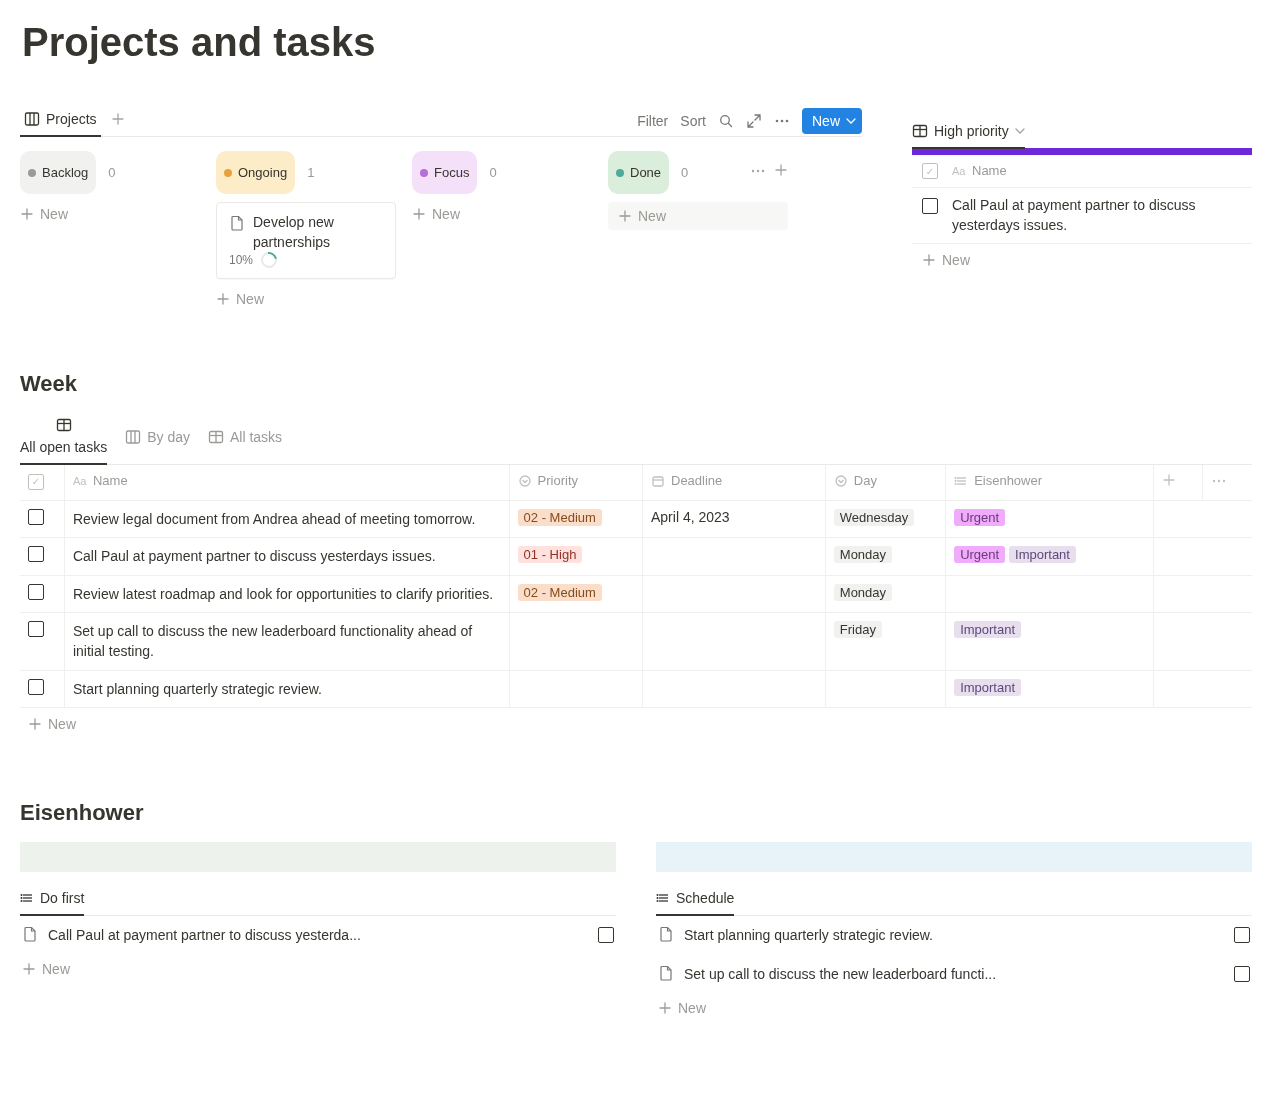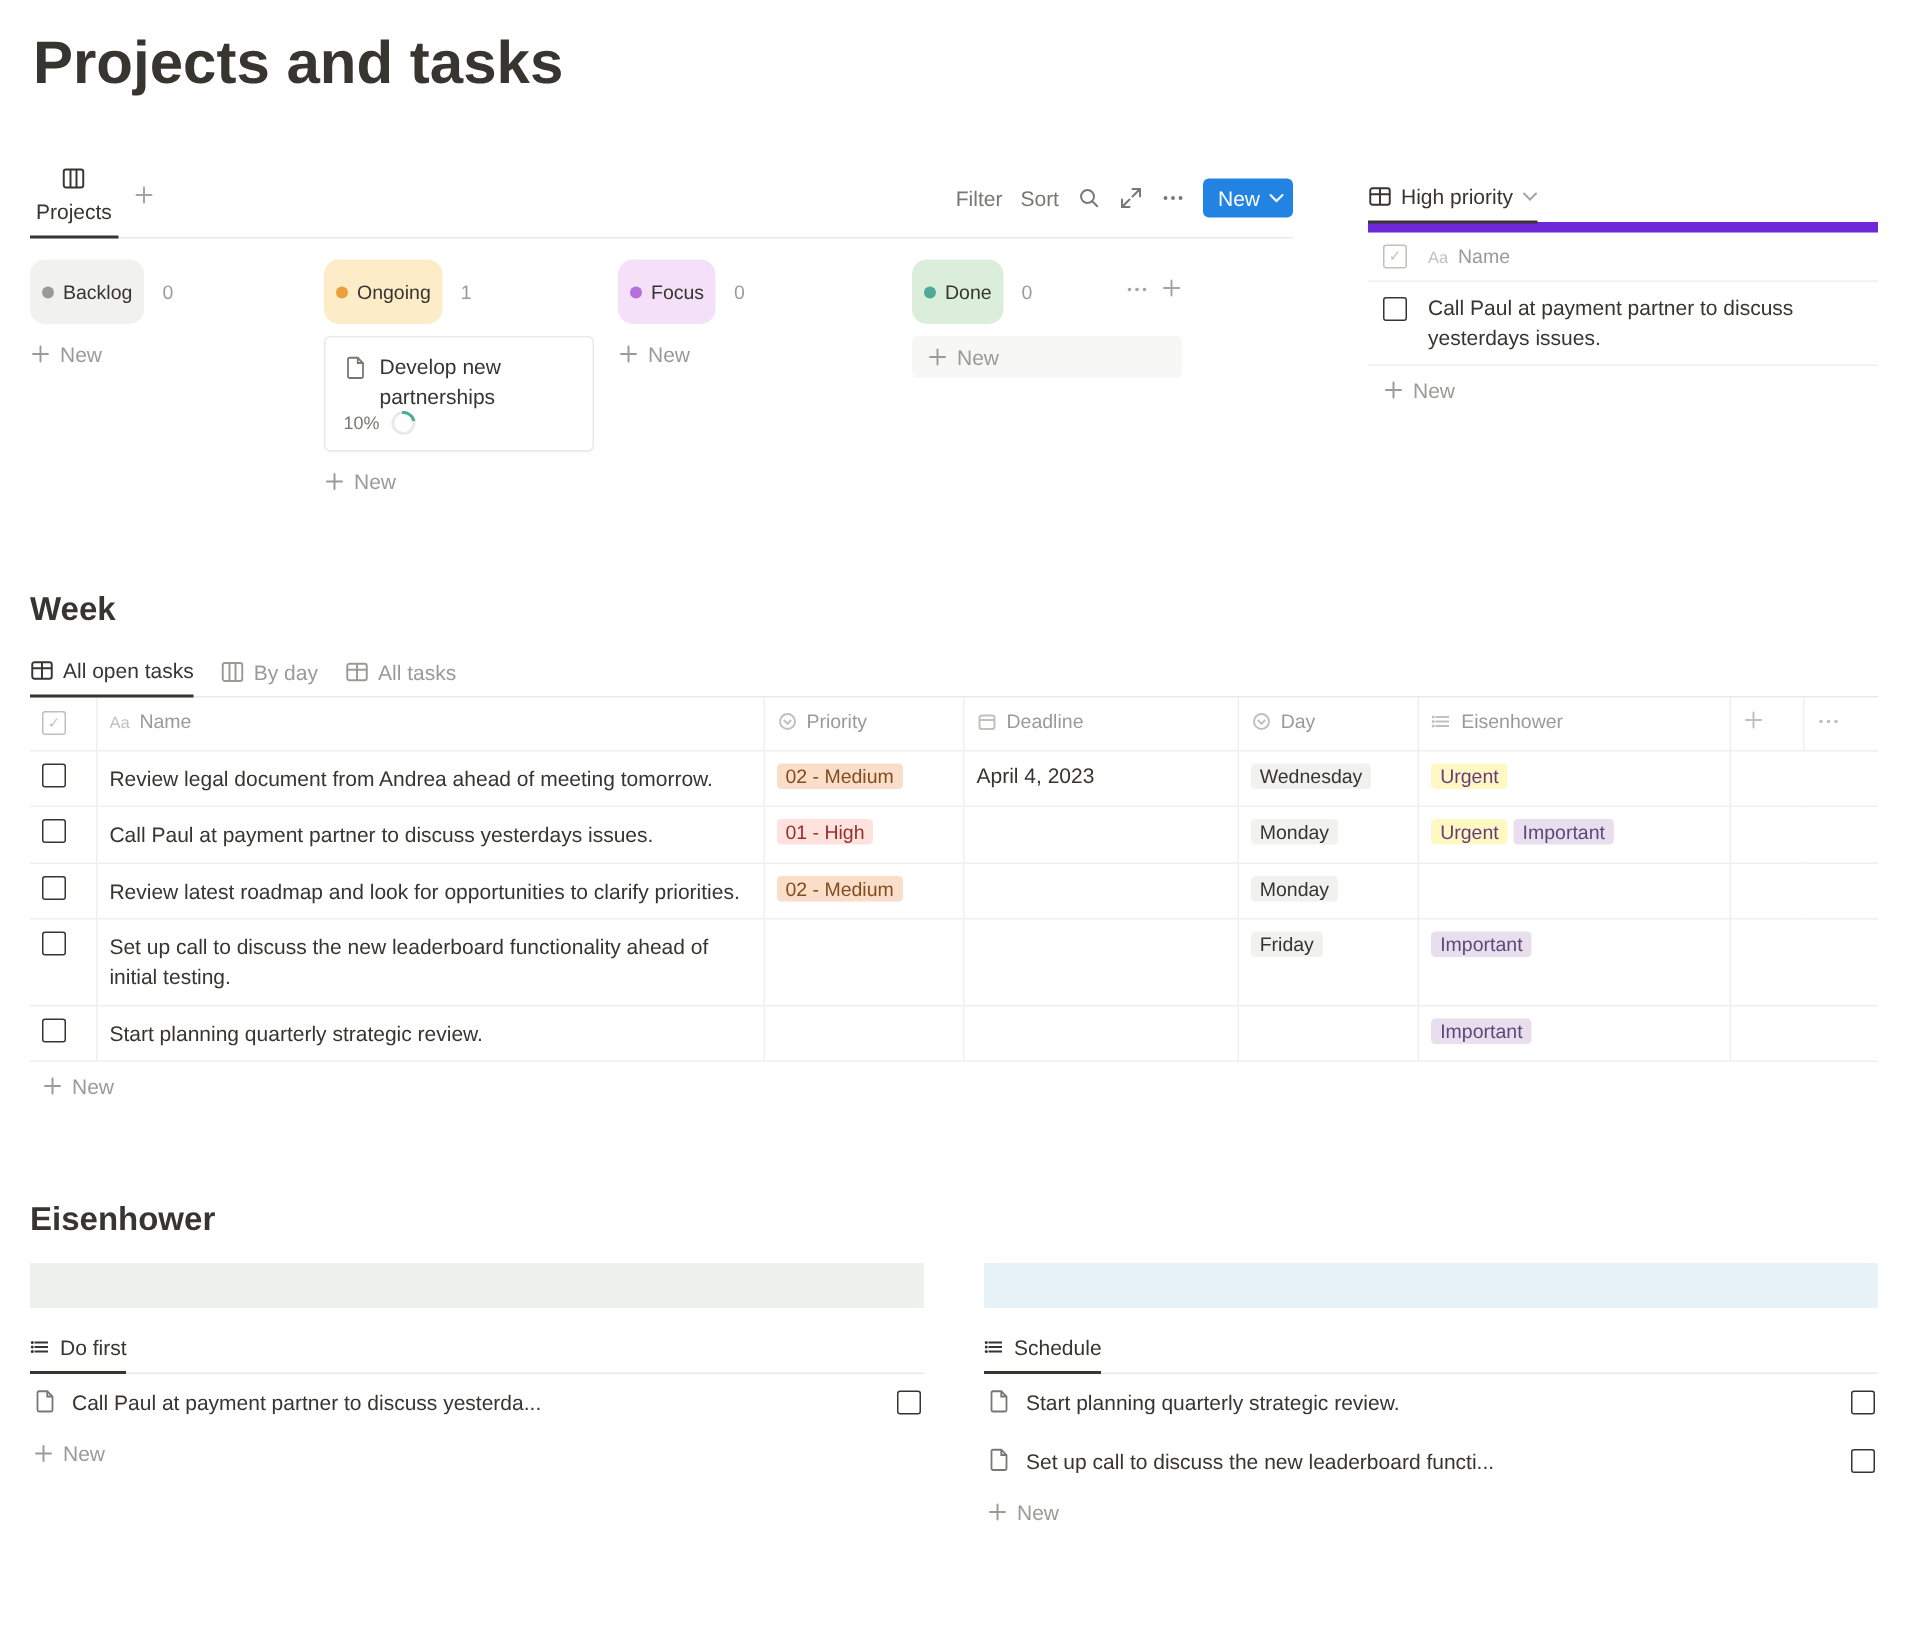--- a/index.html
+++ b/index.html
@@ -26,21 +26,21 @@
   display: flex; align-items: center; justify-content: space-between;
   border-bottom: 1px solid #e9e9e7;
   margin-bottom: 14px;
 }
 .tabs { display: flex; align-items: center; gap: 6px; }
 .tab {
   display: flex; align-items: center; gap: 6px;
   padding: 6px 4px 8px; cursor: pointer;
   color: #787774;
 }
-.tab.active { color: #37352f; border-bottom: 2px solid #37352f; margin-bottom: -1px; font-weight:500;flex-direction:column;}
+.tab.active { color: #37352f; border-bottom: 2px solid #37352f; margin-bottom: -1px; font-weight:500;}
 .icon { display: inline-flex; align-items: center; justify-content: center; }
 .small-plus { color: #a4a4a2; padding: 4px; cursor:pointer; }
 
 .toolbar { display: flex; align-items: center; gap: 12px; color: #787774; font-size: 14px; }
 .toolbar .tool { cursor: pointer; }
 .toolbar svg { display:block; }
 .new-btn {
   background: #2383e2; color: #fff; border-radius: 4px;
   padding: 5px 6px 5px 10px; font-weight: 500; font-size: 14px;
   display: flex; align-items: center; gap: 6px; cursor:pointer;
@@ -82,38 +82,38 @@
 .hp-header { color:#9b9a97; font-size:13px; }
 .hp-header .col-icon { width:16px; display:flex; justify-content:center; }
 .hp-check { width:16px; height:16px; border:1.5px solid #37352f; border-radius:2px; margin-top:2px; flex:none; cursor:pointer;}
 .hp-text { flex:1; line-height:1.4; font-weight:500;}
 .hp-new { display:flex; gap:6px; align-items:center; color:#9b9a97; padding:8px 10px; cursor:pointer;}
 
 
 .section-title { font-size:22px; font-weight:600; margin-top:60px; margin-bottom:16px; }
 .week-tabs { display:flex; gap:18px; border-bottom:1px solid #e9e9e7; margin-bottom:0; }
 .week-tab { display:flex; gap:6px; align-items:center; padding:4px 0 8px; color:#9b9a97; cursor:pointer; font-size:14px;}
-.week-tab.active { color:#37352f; border-bottom:2px solid #37352f; margin-bottom:-1px; font-weight:500;}
+.week-tab.active { color:#37352f; border-bottom:2px solid #37352f; margin-bottom:-1px; font-weight:500;flex-direction:column;}
 
 table.tasks { width:100%; border-collapse:collapse; }
 table.tasks th, table.tasks td {
   border-bottom:1px solid #efefed; border-right:1px solid #efefed;
   padding:8px 8px; text-align:left; vertical-align:top; font-size:14px;
 }
 table.tasks th { color:#9b9a97; font-weight:400; font-size:13px; }
 table.tasks th:last-child, table.tasks td:last-child { border-right:none; }
 .th-icon { display:inline-flex; gap:6px; align-items:center; }
 .checkbox { width:16px; height:16px; border:1.5px solid #37352f; border-radius:2px; display:inline-block; cursor:pointer;}
 .th-check { width:16px; height:16px; border:1.5px solid #c0c0bd; border-radius:2px; display:inline-flex; align-items:center; justify-content:center; color:#c0c0bd; font-size:10px;}
 
 .tag { display:inline-block; padding:1px 6px; border-radius:3px; font-size:13px; }
 .tag-high { background:#ffe2dd; color:#93312b; }
 .tag-medium { background:#fadec9; color:#854c1d; }
 .tag-day { background:#f1f1ef; color:#37352f; }
-.tag-urgent { background:#fef9c3; color:#6a3a7a; }
+.tag-urgent { background:#f0abfc; color:#6a3a7a; }
 .tag-important { background:#e8deee; color:#5a4a7a; }
 .cell-name { font-weight:500; line-height:1.45; }
 .col-check { width:36px; text-align:center; }
 .table-new { padding:8px; color:#9b9a97; display:flex; gap:6px; align-items:center; cursor:pointer; }
 .add-col { width:40px; text-align:center; }
 
 
 .eisen-row { display:flex; gap:40px; }
 .eisen-col { flex:1; }
 .eisen-band { height:30px; border-radius:0px; margin-bottom:14px; }

